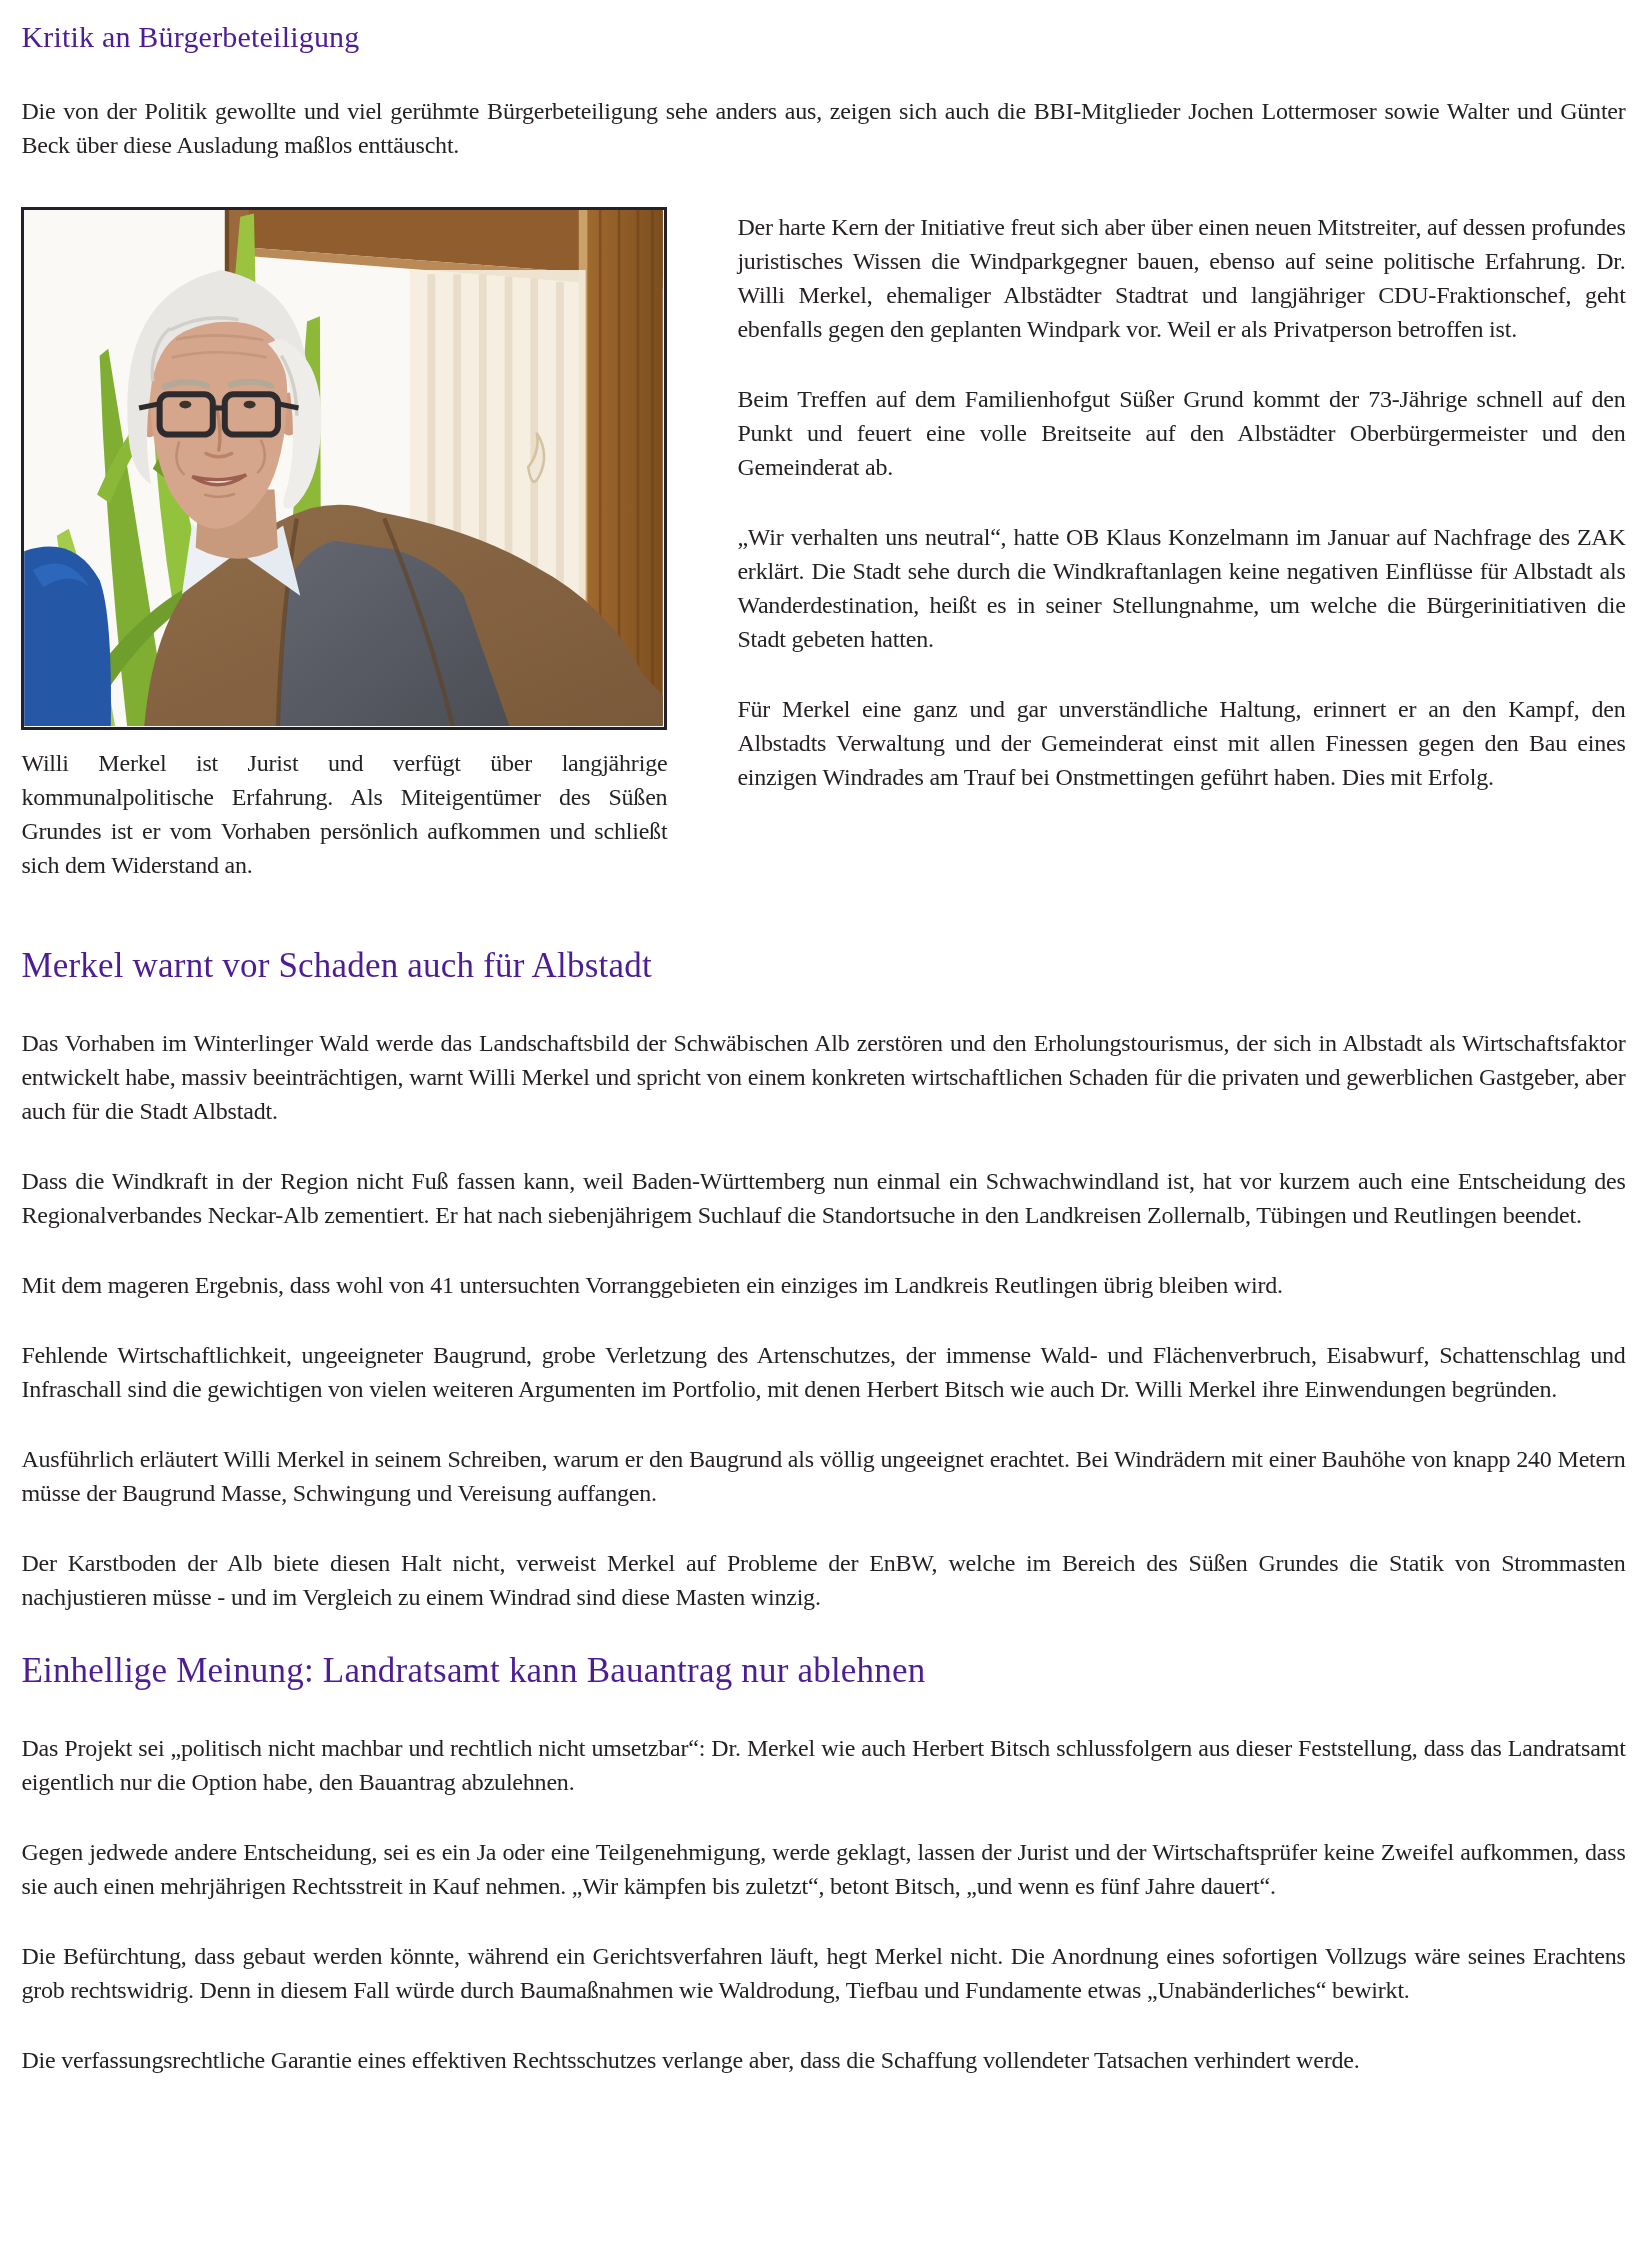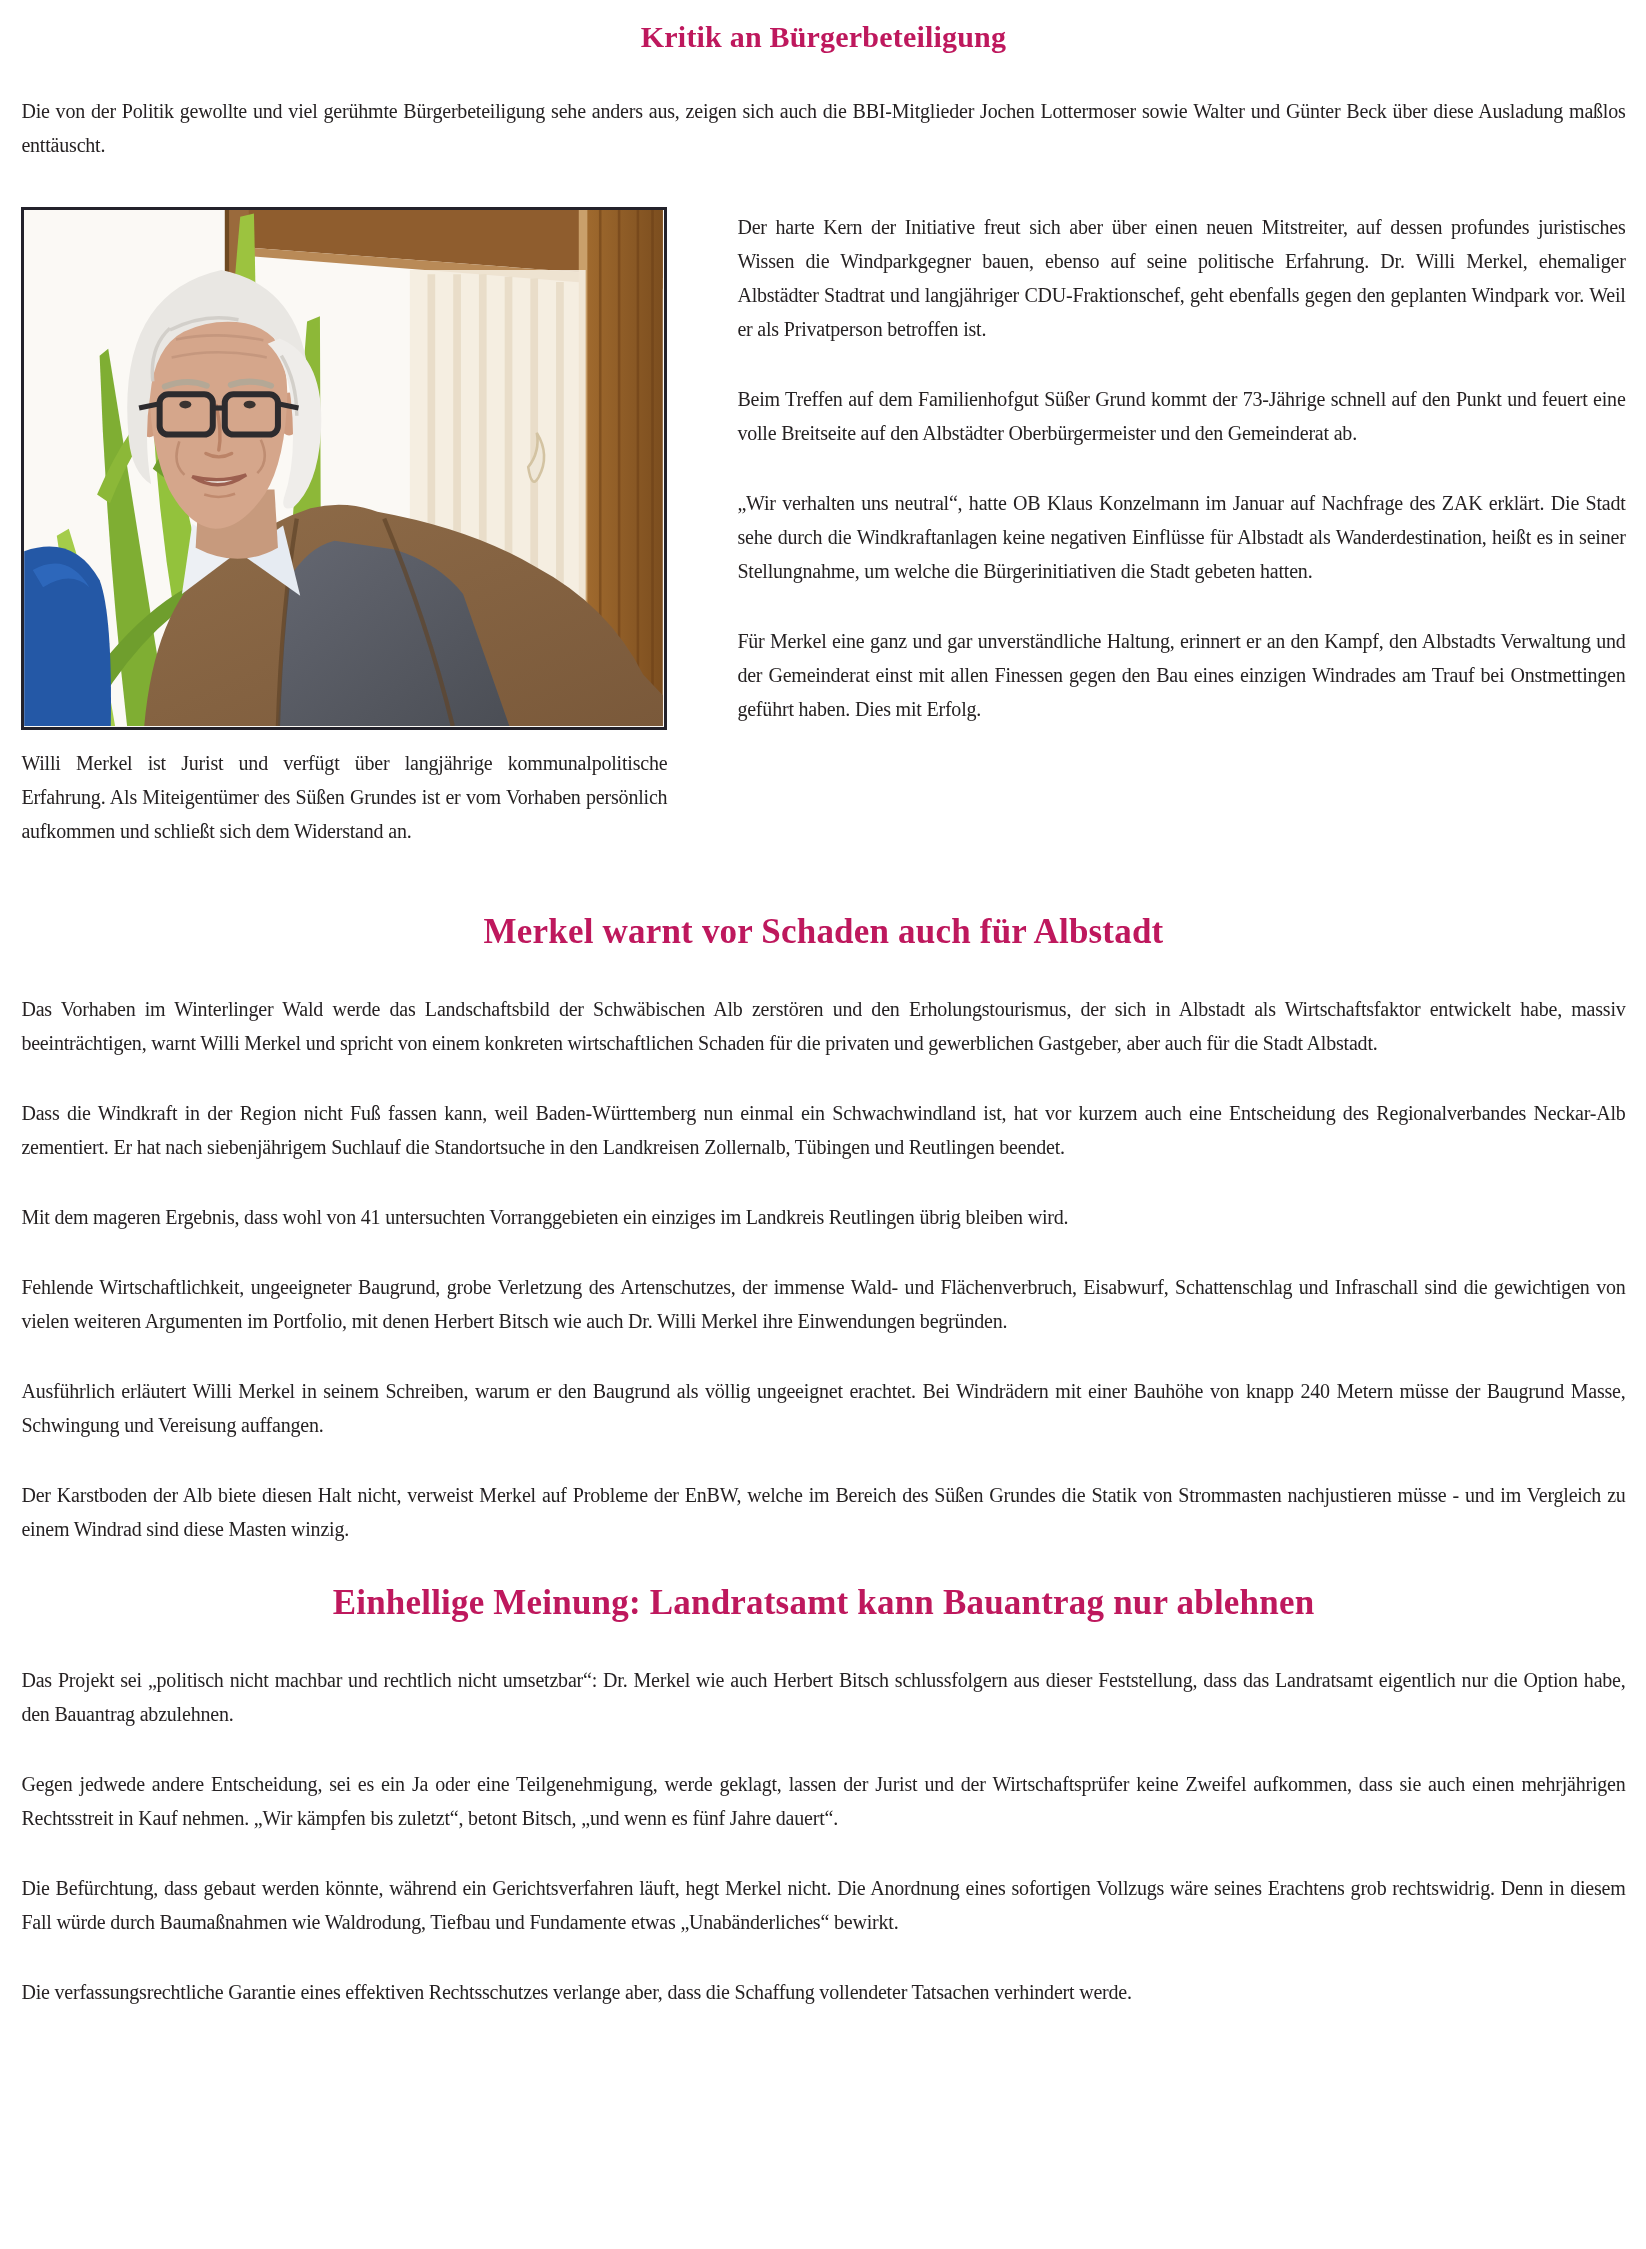--- a/index.html
+++ b/index.html
@@ -2,25 +2,25 @@
 <html lang="de" style="font-size:13.7px"><head>
 <meta charset="utf-8">
 <style>
   html, body { margin:0; padding:0; }
   body {
     width:1647px; height:2250px; overflow:hidden;
     background:#ffffff; color:#262223;
     font-family:"Liberation Serif","DejaVu Serif",serif;
   }
   .page { padding:12px 21.4px 0 21.4px; box-sizing:border-box; }
-  h1, h2 { font-weight:700; color:#be185d; letter-spacing:0.2px;text-align:center; }
+  h1, h2 { font-weight:400; color:#4c1d95; letter-spacing:0.2px; }
   h1 { font-size:30px; line-height:1.18; margin:6.9px 0 0 0; }
   h2 { font-size:35px; line-height:1.2; margin:20.6px 0 39px 0; }
   p  {
-    font-size:20px; line-height:34px; text-align:justify;
+    font-size:24px; line-height:34px; text-align:justify;
     margin:0; letter-spacing:-0.2px; hyphens:auto;
   }
   .intro { margin-top:40px; }
   .media-row { display:flex; margin-top:45px; margin-bottom:63px; }
   .photo-block { flex:0 0 646px; width:646px; }
   .photo-frame {
     width:646px; height:523px; box-sizing:border-box;
     border:3.4px solid #23222b; background:#fbf9f5;
   }
   .photo-frame svg { display:block; width:639px; height:516px; }

